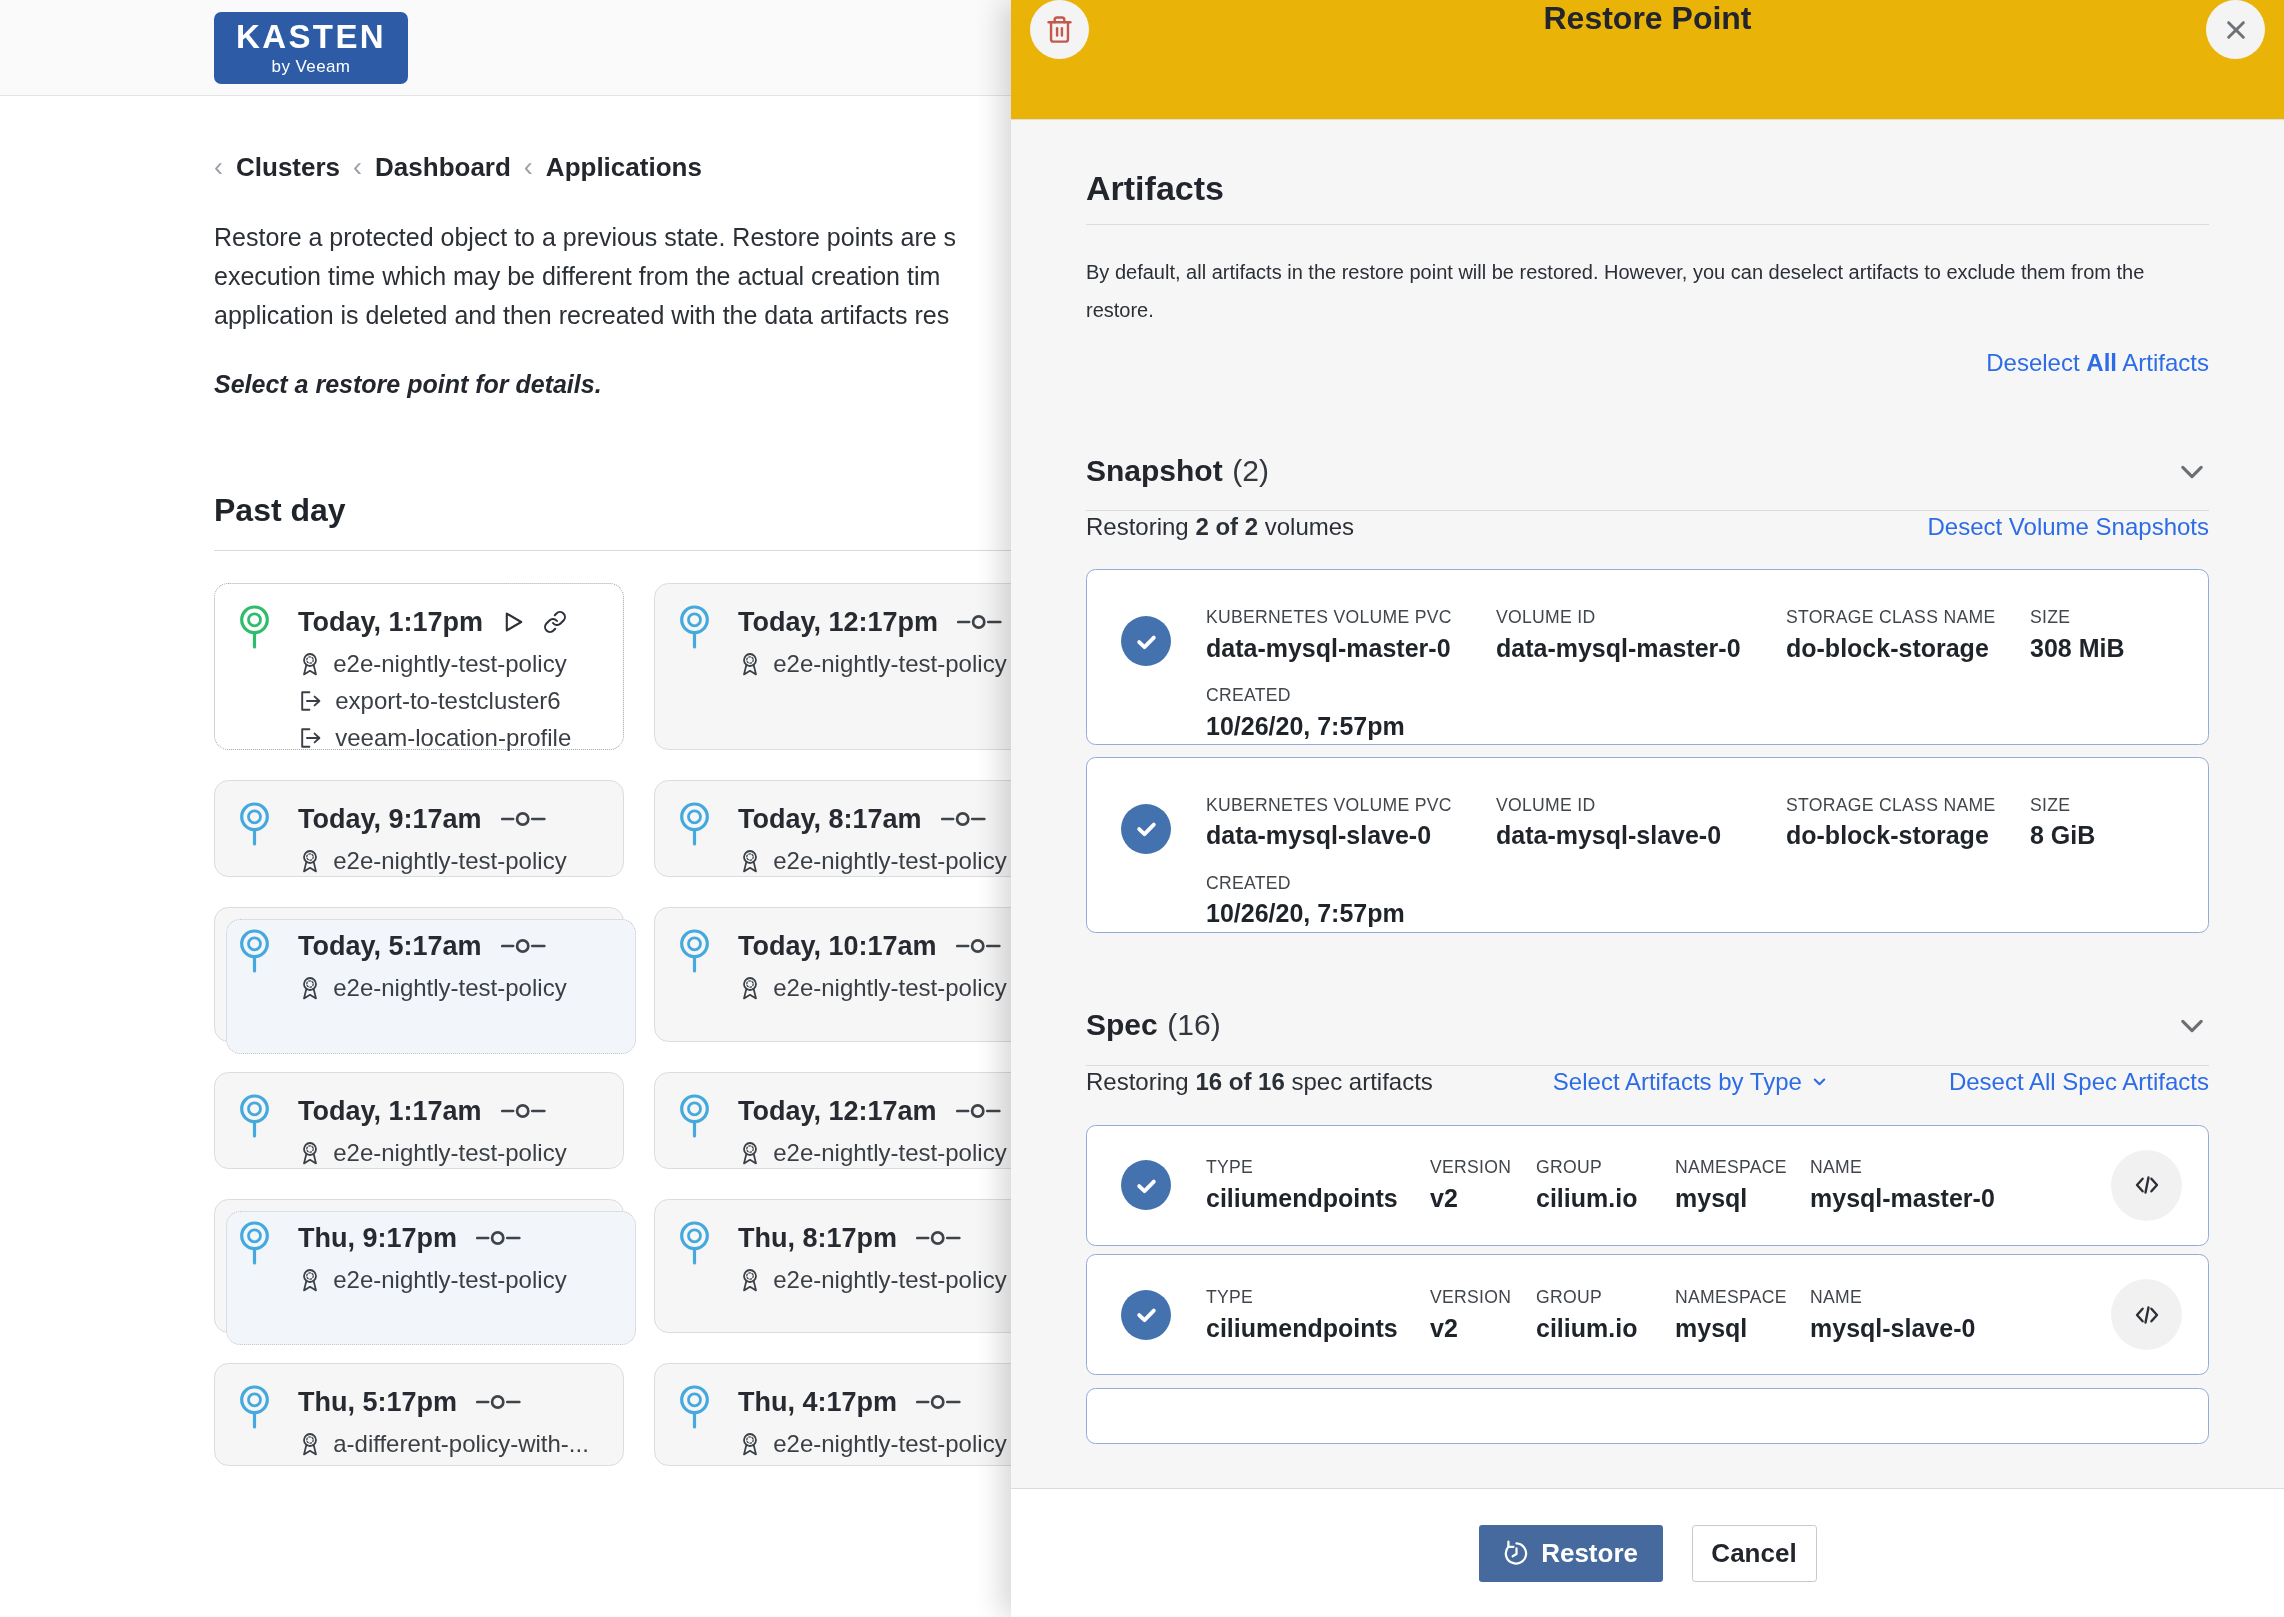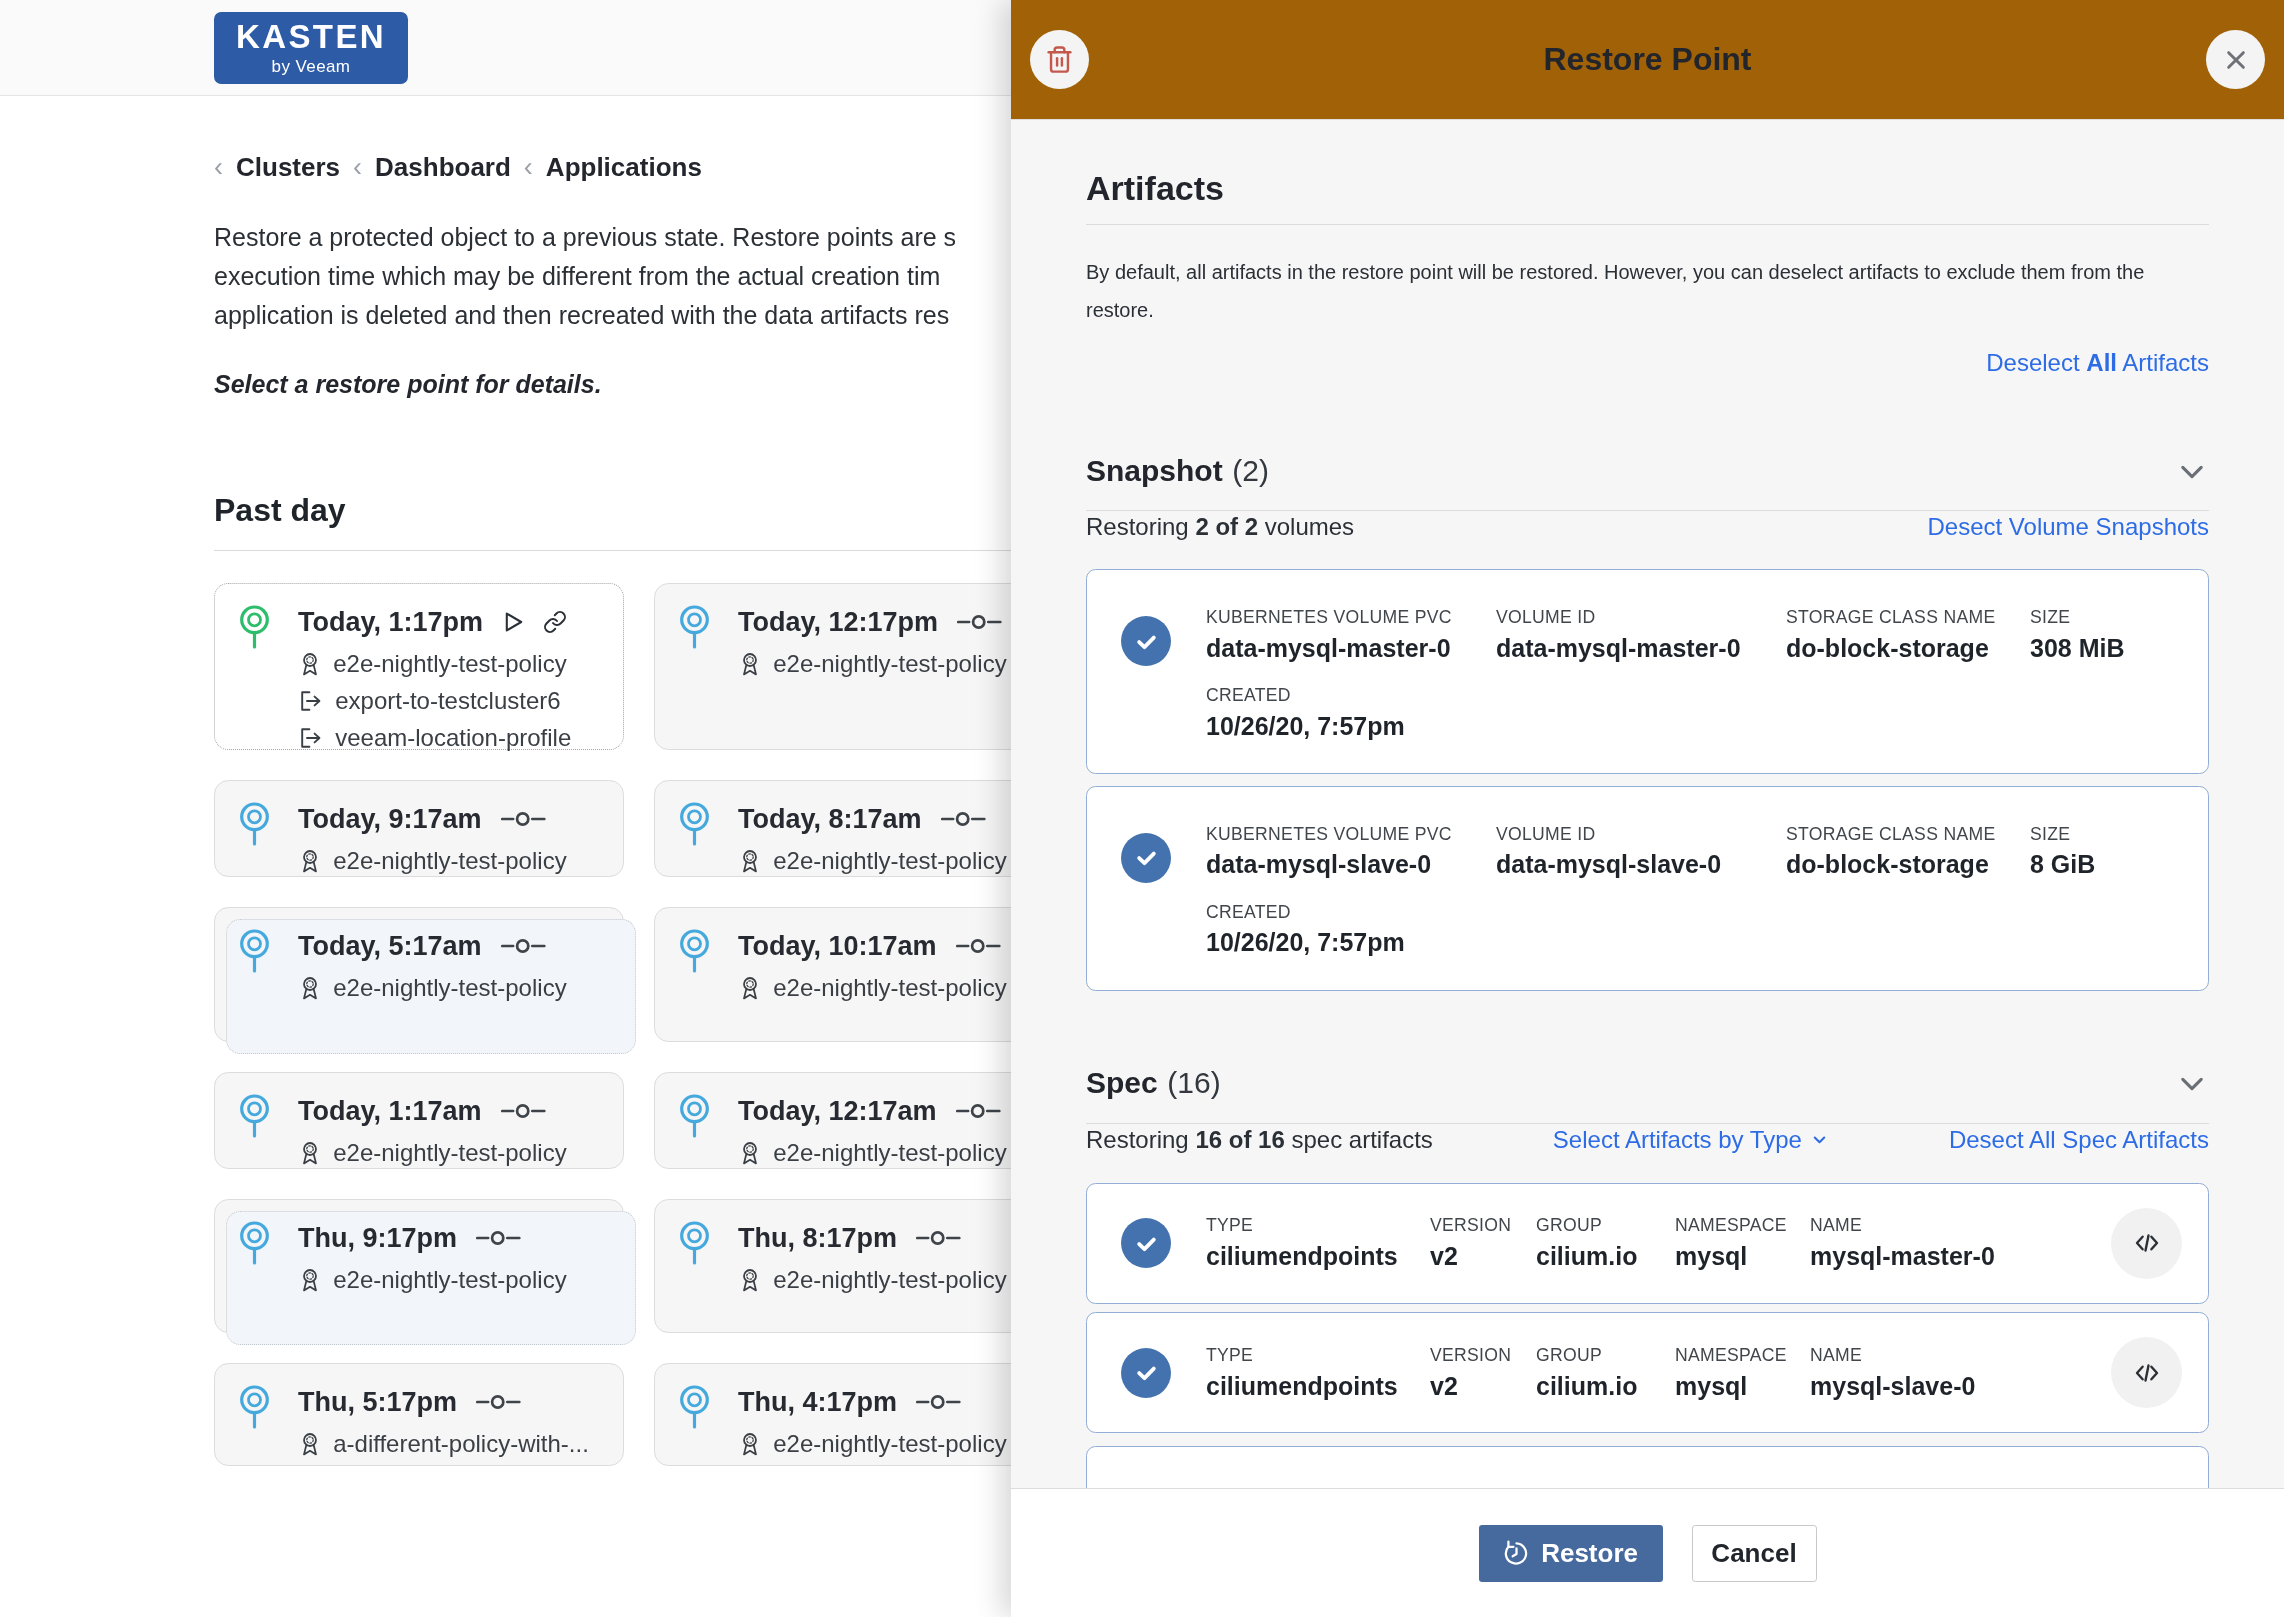--- a/index.html
+++ b/index.html
@@ -35,41 +35,41 @@
   .rp-head { display:flex; align-items:center; gap:19px; height:34px; }
   .rp-time { font-size:27px; font-weight:bold; color:#272b31; }
   .rp-action { color:#2b3036; cursor:pointer; display:flex; }
   .rp-marker { color:#3f444a; display:flex; }
   .rp-rows { margin-top:11.2px; display:flex; flex-direction:column; gap:8.8px; }
   .rp-row { display:flex; align-items:center; gap:11.2px; font-size:24px; color:#3a3f45; }
   .rp-row .icn { color:#3a3f45; display:flex; flex:none; }
 
   
   .panel { position:absolute; left:1011px; top:0; width:1273px; height:1617px; background:#f6f6f7; box-shadow:-9.6px 0 27px rgba(0,0,0,.16); display:flex; flex-direction:column; z-index:10; }
-  .panel-header { flex:none; height:120px; background:#a16207; border-bottom:0.8px solid #dedede; display:flex; align-items:center; padding:0 19px; }
+  .panel-header { flex:none; height:120px; background:#eab308; border-bottom:0.8px solid #dedede; display:flex; padding:0 19px; }
   .icon-circle { width:59px; height:59px; border-radius:50%; background:#f4f4f5; border:none; display:flex; align-items:center; justify-content:center; cursor:pointer; flex:none; }
   .trash-btn { color:var(--danger-red); }
   .close-btn { color:#6e7277; }
   .panel-title { flex:1; text-align:center; font-size:32px; font-weight:bold; color:#22262c; }
 
   .panel-body { flex:1; overflow:hidden; padding:21px 75px 0; }
   .art-heading { font-size:34px; font-weight:bold; color:#22262c; padding-bottom:16px; border-bottom:1.6px solid #dcdcdc; }
   .art-desc { margin-top:19px; font-size:20px; line-height:38px; color:#2b3036; }
   .link { color:var(--accent-blue); cursor:pointer; }
   .deselect-row { margin-top:16px; text-align:right; font-size:24px; height:29px; }
   .sec-head { margin-top:74px; display:flex; align-items:center; justify-content:space-between; height:37px; }
   .sec-title { font-size:30px; font-weight:bold; color:#22262c; }
   .sec-count { font-weight:normal; color:#33383f; margin-left:9.6px; }
   .sec-chevron { color:#6a6f75; cursor:pointer; display:flex; }
   .sec-divider { margin-top:21px; border-top:0.8px solid #dcdcdc; height:0; }
   .restore-row { display:flex; align-items:center; justify-content:space-between; font-size:24px; color:#2b3036; height:32px; }
   .type-link { display:inline-flex; align-items:center; gap:8px; }
 
   .art-card { position:relative; background:#fff; border:1.6px solid var(--card-border-blue); border-radius:9.6px; }
-  .vol-card { height:205px; margin-top:11.2px; padding:37px 0 12px 119px; }
+  .vol-card { height:176px; margin-top:11.2px; padding:37px 0 12px 119px; }
   .vol-card.first { margin-top:26px; }
   .check-circle { position:absolute; left:34px; top:46px; width:50px; height:50px; border-radius:50%; background:var(--check-blue); color:#fff; display:flex; align-items:center; justify-content:center; cursor:pointer; }
   .vol-grid { display:grid; grid-template-columns:290px 290px 244px 1fr; row-gap:22.4px; }
   .lbl { font-size:17.6px; color:#41464c; letter-spacing:0.3px; }
   .val { margin-top:5.6px; font-size:25px; font-weight:bold; color:#1f242b; }
 
   .spec-card { height:121px; margin-top:8.8px; display:flex; align-items:center; padding:0 26px 0 119px; }
   .spec-card.first { margin-top:27px; }
   .spec-card .check-circle { top:50%; margin-top:-25px; }
   .spec-grid { flex:1; display:grid; grid-template-columns:224px 106px 139px 135px 1fr; align-items:center; }

